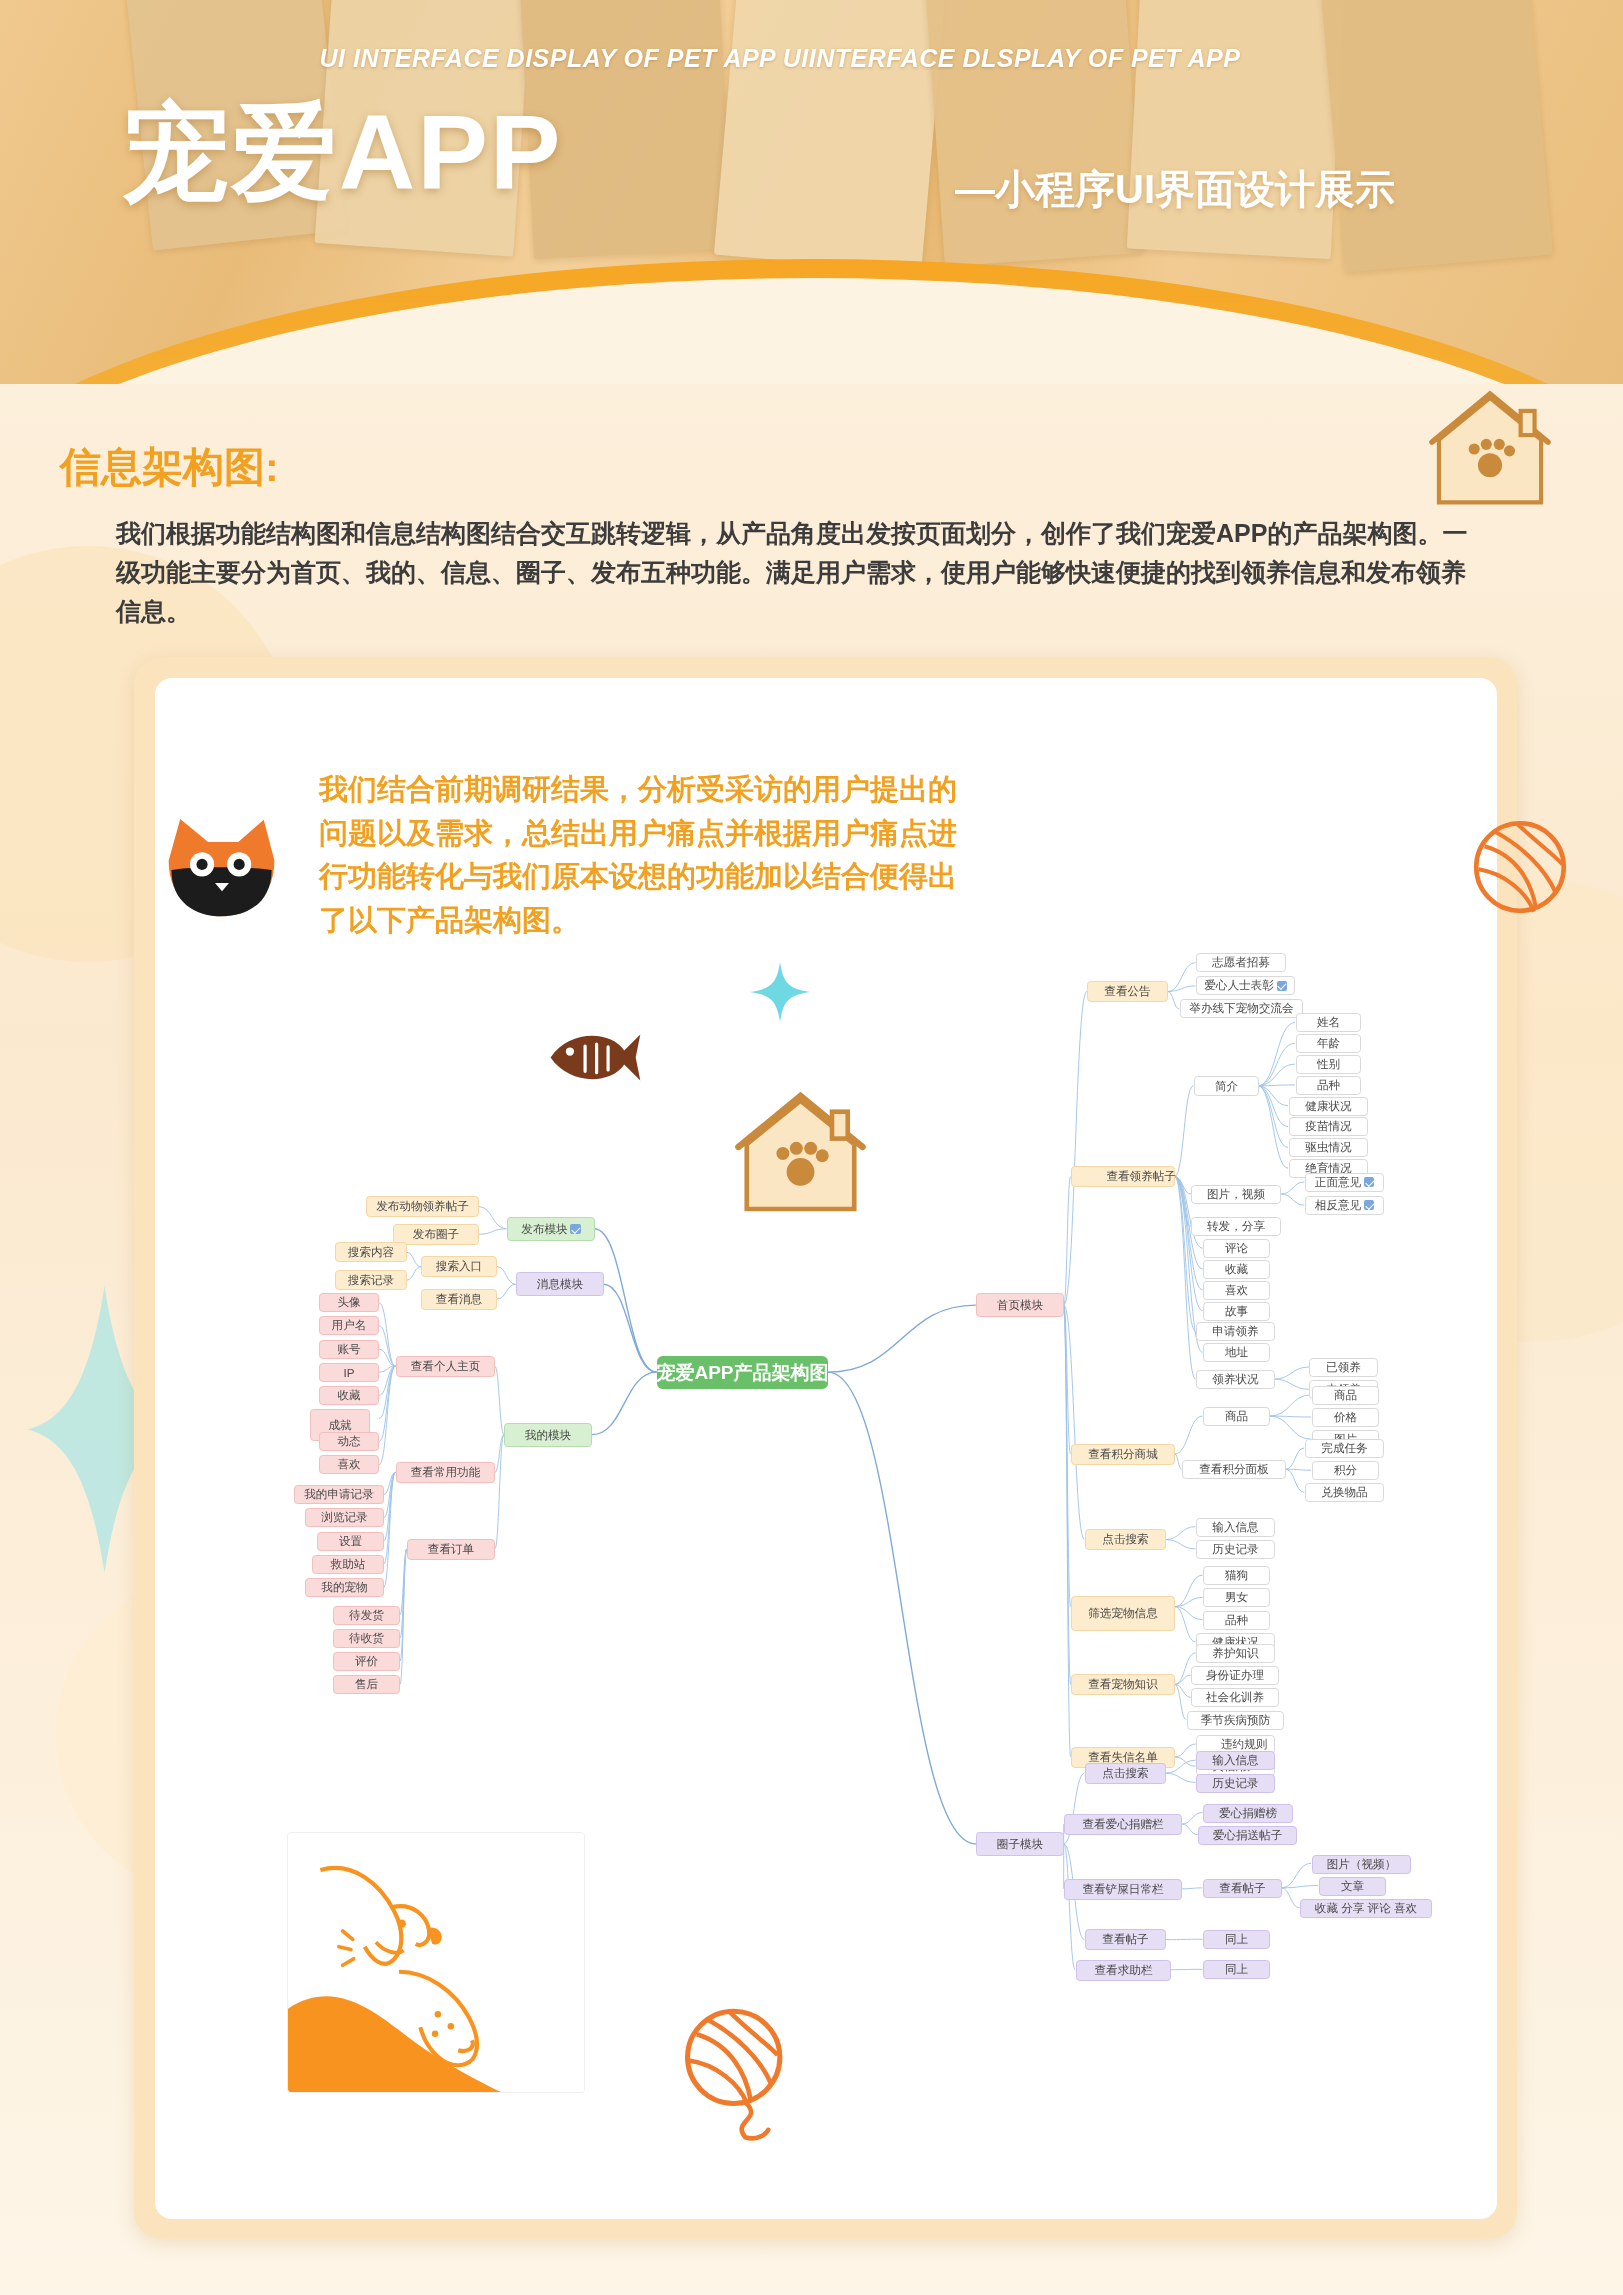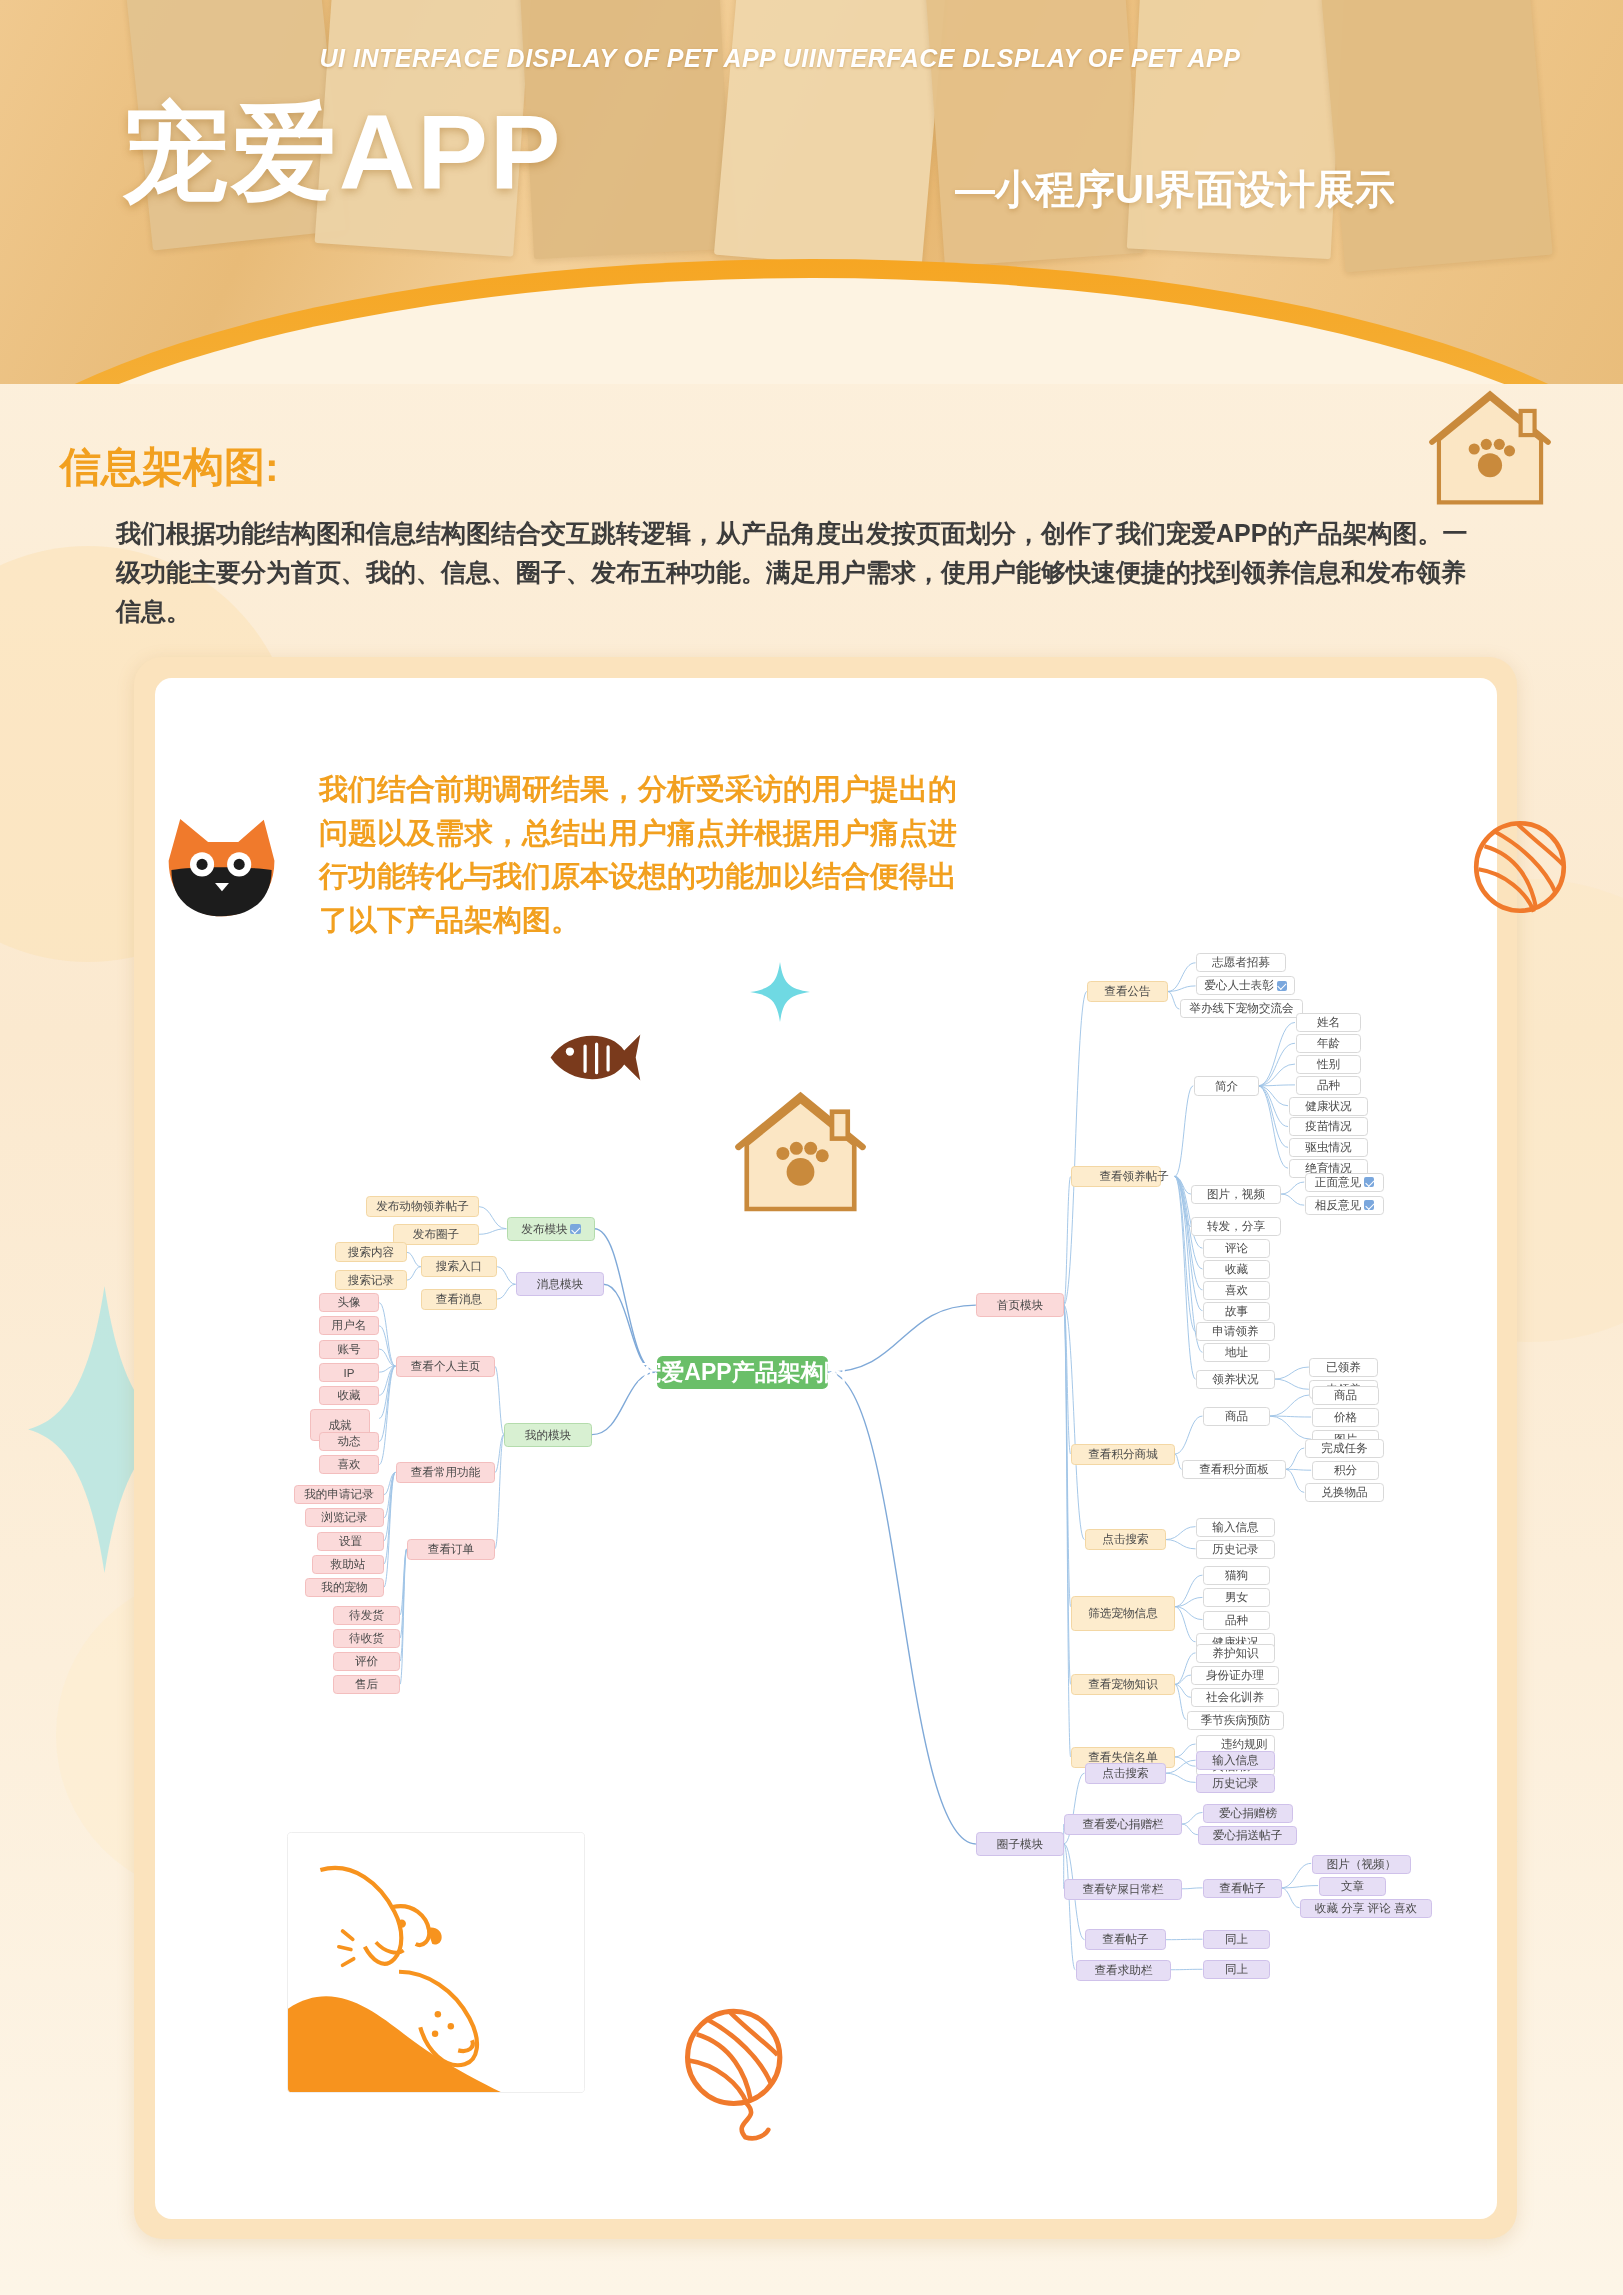--- a/index.html
+++ b/index.html
@@ -40,21 +40,21 @@
   .card-outer{position:absolute;left:134px;top:657px;width:1383px;height:1582px;
     background:#fbe3bd;border-radius:28px;box-shadow:0 4.6px 18.5px rgba(180,130,50,.18);}
   .card-inner{position:absolute;left:21px;top:21px;width:1342px;height:1541px;background:#ffffff;border-radius:16.7px;}
   
   .intro-text{position:absolute;left:319px;top:768px;width:648px;font-size:29px;line-height:1.5;
     font-weight:bold;color:#f2a01f;}
   
   #mapsvg{position:absolute;left:134px;top:657px;width:1383px;height:1582px;pointer-events:none;}
   .node{position:absolute;box-sizing:border-box;display:flex;align-items:center;justify-content:center;
     border-radius:3.7px;font-size:11.6px;color:#4a4a4a;white-space:nowrap;padding:0 3.7px;}
-  .n-root{background:#6abf69;color:#fff;font-size:23px;border-radius:5.6px;font-weight:bold;}
+  .n-root{background:#6abf69;color:#fff;font-size:19px;border-radius:5.6px;font-weight:bold;}
   .n-green{background:#d8f0d2;border:0.5px solid #b4dcac;}
   .n-purple{background:#e6def5;border:0.5px solid #cfc1ea;}
   .n-pink{background:#fbdada;border:0.5px solid #f3bebe;}
   .n-white{background:#ffffff;border:0.5px solid #d9d9d9;}
   .n-ylw{background:#fdeccd;border:0.5px solid #f3d7a4;}
   .badge{display:inline-block;width:10.2px;height:10.2px;margin-left:2.8px;border-radius:1.9px;
     background:#7aa7dd;position:relative;}
   .badge:after{content:"";position:absolute;left:1.9px;top:2.8px;width:6.5px;height:4.2px;border:0.9px solid #fff;border-top:0;border-right:0;transform:rotate(-45deg);}
   .house-lg{position:absolute;left:731px;top:1083px;width:139px;height:139px;}
   .house-sm{position:absolute;left:1425px;top:384px;width:130px;height:130px;}
@@ -396,21 +396,21 @@
     <div class="node n-white" style="left: 1196px; top: 953px; width: 90px; height: 19.4px;">
       <span>志愿者招募</span>
     </div>
     <div class="node n-white" style="left: 1196px; top: 976px; width: 99px; height: 19.4px;">
       <span>爱心人士表彰</span>
       <span class="badge"></span>
     </div>
     <div class="node n-white" style="left: 1180px; top: 999px; width: 123px; height: 19.4px;">
       <span>举办线下宠物交流会</span>
     </div>
-    <div class="node n-ylw" style="left: 1071px; top: 1166px; width: 90px; height: 21px; padding-left: 40px;">
+    <div class="node n-ylw" style="left: 1071px; top: 1166px; width: 104px; height: 21px; padding-left: 40px;">
       <span>查看领养帖子</span>
     </div>
     <div class="node n-white" style="left: 1194px; top: 1076px; width: 65px; height: 20.4px;">
       <span>简介</span>
     </div>
     <div class="node n-white" style="left: 1296px; top: 1013px; width: 65px; height: 18.5px;">
       <span>姓名</span>
     </div>
     <div class="node n-white" style="left: 1296px; top: 1034px; width: 65px; height: 18.5px;">
       <span>年龄</span>

